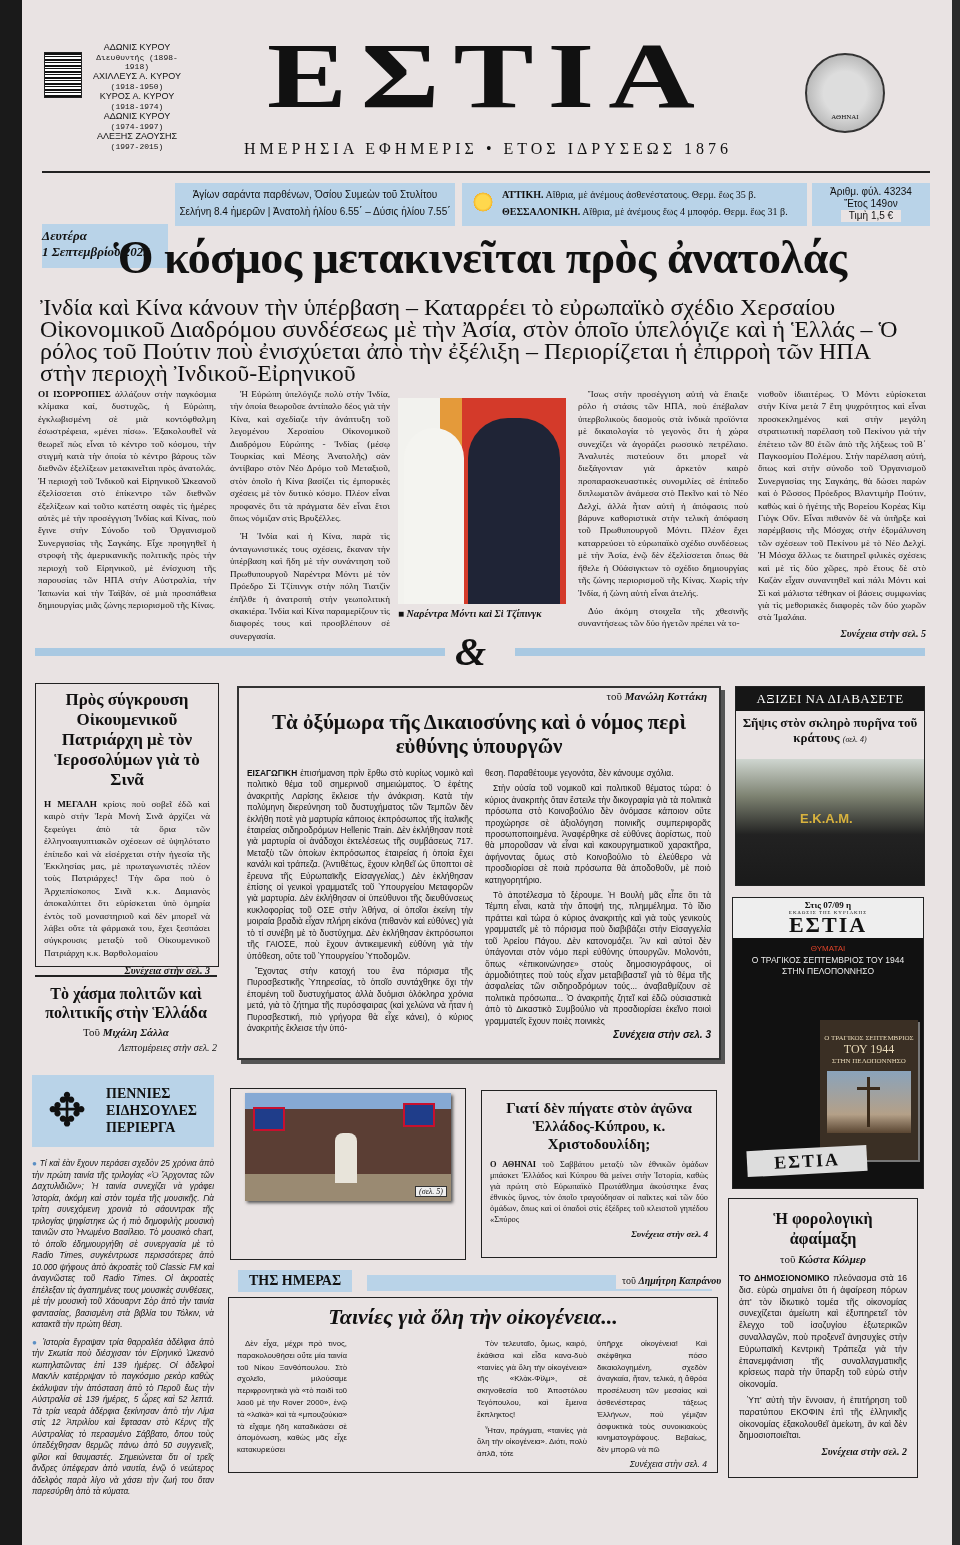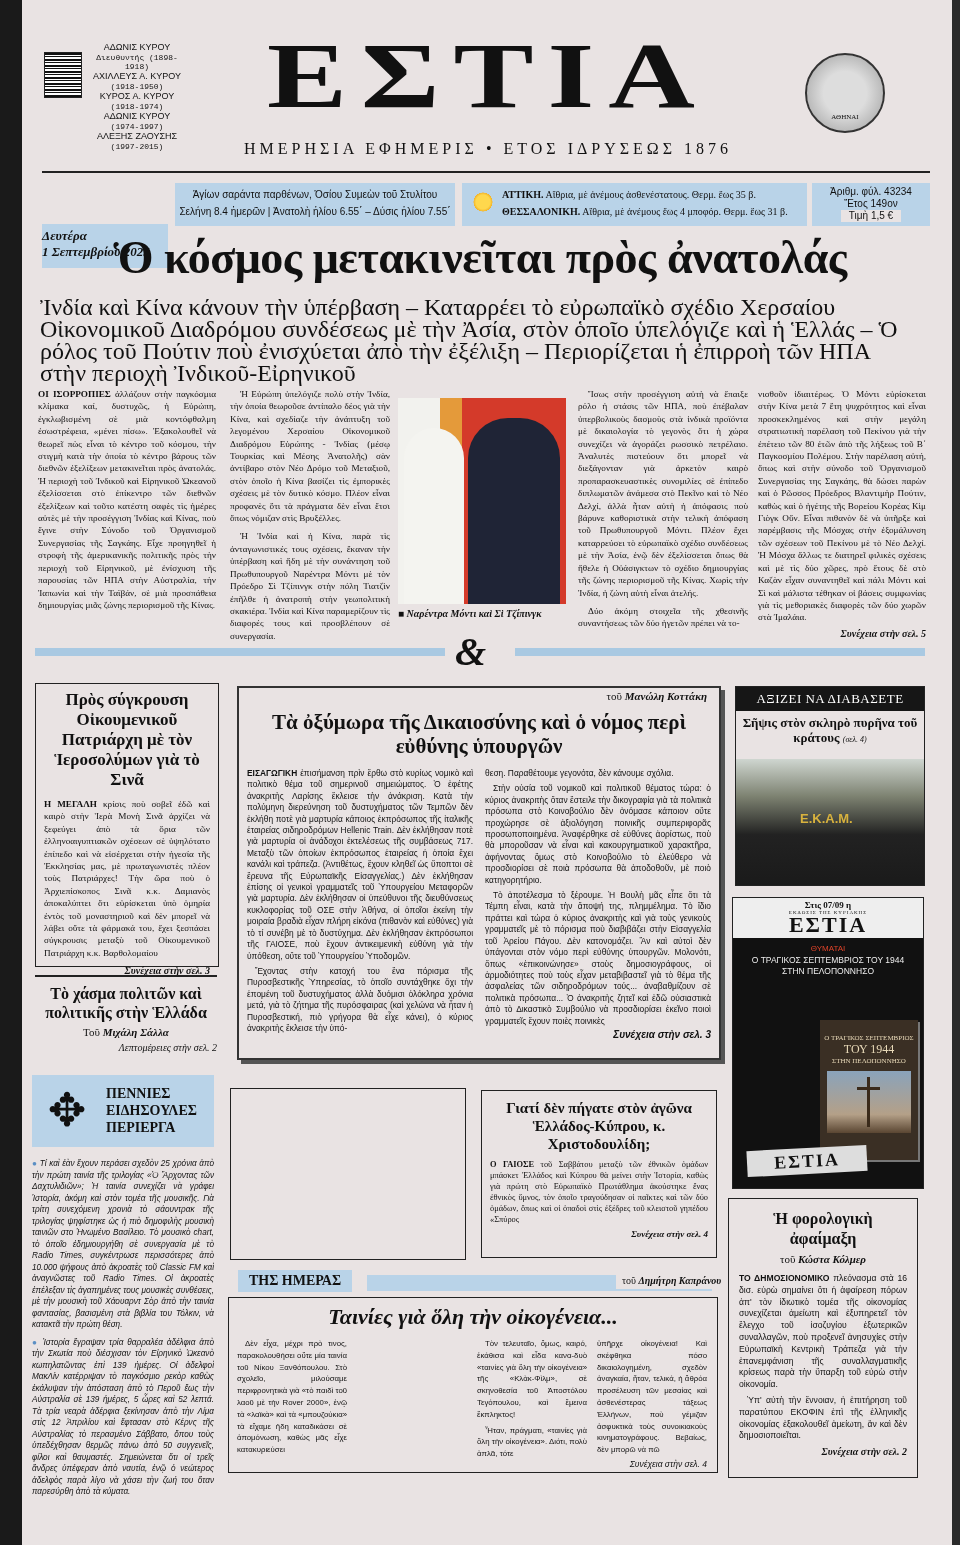--- a/index.html
+++ b/index.html
@@ -173,25 +173,31 @@
 <div class="abs bluehdr" style="left:32px;top:1075px;width:182px;height:72px;">
   <div style="position:absolute;left:6px;top:10px;width:58px;height:52px;font-size:46px;line-height:52px;text-align:center;">✥</div>
   <div style="position:absolute;left:74px;top:10px;width:104px;font-weight:bold;font-size:14px;line-height:17px;">ΠΕΝΝΙΕΣ ΕΙΔΗΣΟΥΛΕΣ ΠΕΡΙΕΡΓΑ</div>
 </div>
 <div class="col body" style="left:32px;top:1158px;width:182px;font-style:italic;font-family:'Liberation Sans',sans-serif;font-size:8.2px;line-height:11.5px;">
   <p style="margin:0 0 6px;"><span style="color:#5b8fc4;">●</span> <span>Τί καὶ ἐὰν ἔχουν περάσει σχεδὸν 25 χρόνια ἀπὸ τὴν πρώτη ταινία τῆς τριλογίας «Ὁ Ἄρχοντας τῶν Δαχτυλιδιῶν»; Ἡ ταινία συνεχίζει νὰ γράφει Ἱστορία, ἀκόμη καὶ στὸν τομέα τῆς μουσικῆς. Γιὰ τρίτη συνεχόμενη χρονιὰ τὸ σάουντρακ τῆς τριλογίας ψηφίστηκε ὡς ἡ πιὸ δημοφιλὴς μουσικὴ ταινιῶν στο Ἡνωμένο Βασίλειο. Τὸ μουσικὸ chart, τὸ ὁποῖο ἐδημιουργήθη σὲ συνεργασία μὲ τὸ Radio Times, συγκέντρωσε περισσότερες ἀπὸ 10.000 ψήφους ἀπὸ ἀκροατὲς τοῦ Classic FM καὶ ἀναγνῶστες τοῦ Radio Times. Οἱ ἀκροατὲς ἐπέλεξαν τὶς ἀγαπημένες τους μουσικὲς συνθέσεις, μὲ τὴν μουσικὴ τοῦ Χάουαρντ Σὸρ ἀπὸ τὴν ταινία φαντασίας, βασισμένη στὰ βιβλία του Τόλκιν, νὰ κατακτᾶ τὴν πρώτη θέση.</span></p>
   <p style="margin:0;"><span style="color:#5b8fc4;">●</span> <span>Ἱστορία ἔγραψαν τρία θαρραλέα ἀδέλφια ἀπὸ τὴν Σκωτία ποὺ διέσχισαν τὸν Εἰρηνικὸ Ὠκεανὸ κωπηλατῶντας ἐπὶ 139 ἡμέρες. Οἱ ἀδελφοὶ ΜακΛίν κατέρριψαν τὸ παγκόσμιο ρεκὸρ καθὼς ἐκάλυψαν τὴν ἀπόσταση ἀπὸ τὸ Περοῦ ἕως τὴν Αὐστραλία σὲ 139 ἡμέρες, 5 ὧρες καὶ 52 λεπτά. Τὰ τρία νεαρὰ ἀδέρφια ξεκίνησαν ἀπὸ τὴν Λίμα στὶς 12 Ἀπριλίου καὶ ἔφτασαν στὸ Κέρνς τῆς Αὐστραλίας τὸ περασμένο Σάββατο, ὅπου τοὺς ὑπεδέχθησαν θερμῶς πάνω ἀπὸ 50 συγγενεῖς, φίλοι καὶ θαυμαστές. Σημειώνεται ὅτι οἱ τρεῖς ἄνδρες ὑπέφεραν ἀπὸ ναυτία, ἐνῷ ὁ νεώτερος ἀδελφὸς παρὰ λίγο νὰ χάσει τὴν ζωή του ὅταν παρεσύρθη ἀπὸ τὰ κύματα.</span></p>
 </div>
 
 <div class="box" style="left:230px;top:1088px;width:234px;height:170px;">
+  <div style="margin:4px 14px;height:108px;background:linear-gradient(180deg,#86a9d4 0 15%,#5b3e34 15% 75%,#9a8a72 75% 100%);position:relative;box-shadow:2px 2px 3px #555;">
+    <div style="position:absolute;left:8px;top:14px;width:28px;height:20px;background:linear-gradient(#1f3d8a,#1f3d8a);border:2px solid #c8102e;"></div>
+    <div style="position:absolute;right:16px;top:10px;width:28px;height:20px;background:#1f3d8a;border:2px solid #c8102e;"></div>
+    <div style="position:absolute;left:90px;top:40px;width:22px;height:50px;background:#e8e4da;border-radius:8px 8px 0 0;"></div>
+    <div style="position:absolute;right:4px;bottom:4px;background:#eee;border:1px solid #333;font-size:8px;font-style:italic;padding:0 3px;">(σελ. 5)</div>
+  </div>
 </div>
 
 <div class="box" style="left:481px;top:1090px;width:234px;height:166px;">
   <div class="boxtitle" style="font-size:15px;line-height:18px;margin:8px 8px 6px;">Γιατί δὲν πήγατε στὸν ἀγῶνα Ἑλλάδος-Κύπρου, κ. Χριστοδουλίδη;</div>
-  <div class="body" style="margin:0 8px;font-size:8.4px;line-height:11px;"><b>Ο ΓΑΙΟΣΕ</b> <span>τοῦ Σαββάτου μεταξὺ τῶν ἐθνικῶν ὁμάδων μπάσκετ Ἑλλάδος καὶ Κύπρου θὰ μείνει στὴν Ἱστορία, καθὼς γιὰ πρώτη στὸ Εὐρωπαϊκὸ Πρωτάθλημα ἀκούστηκε ἕνας ἐθνικὸς ὕμνος, τὸν ὁποῖο τραγούδησαν οἱ παῖκτες καὶ τῶν δύο ὁμάδων, ὅπως καὶ οἱ ὀπαδοὶ στὶς ἐξέδρες τοῦ κλειστοῦ γηπέδου «Σπύρος</span></div>
+  <div class="body" style="margin:0 8px;font-size:8.4px;line-height:11px;"><b>Ο ΑΘΗΝΑΙ</b> <span>τοῦ Σαββάτου μεταξὺ τῶν ἐθνικῶν ὁμάδων μπάσκετ Ἑλλάδος καὶ Κύπρου θὰ μείνει στὴν Ἱστορία, καθὼς γιὰ πρώτη στὸ Εὐρωπαϊκὸ Πρωτάθλημα ἀκούστηκε ἕνας ἐθνικὸς ὕμνος, τὸν ὁποῖο τραγούδησαν οἱ παῖκτες καὶ τῶν δύο ὁμάδων, ὅπως καὶ οἱ ὀπαδοὶ στὶς ἐξέδρες τοῦ κλειστοῦ γηπέδου «Σπύρος</span></div>
   <div class="cont" style="margin:4px 8px;font-size:9px;">Συνέχεια στὴν σελ. 4</div>
 </div>
 
 <div class="abs bluehdr" style="left:238px;top:1270px;width:114px;height:22px;font-weight:bold;font-size:14px;line-height:22px;text-align:center;">ΤΗΣ ΗΜΕΡΑΣ</div>
 <div class="abs bluehdr" style="left:367px;top:1275px;width:345px;height:16px;"></div>
 <div class="abs" style="left:568px;top:1272px;background:#e9e3e3;padding:3px 6px;font-size:10px;margin-left:48px;"><span>τοῦ</span> <i><b>Δημήτρη Καπράνου</b></i></div>
 <div class="box" style="left:228px;top:1297px;width:488px;height:174px;">
   <div class="boxtitle" style="font-style:italic;font-size:22px;line-height:30px;margin-top:4px;">Ταινίες γιὰ ὅλη τὴν οἰκογένεια...</div>
   <div class="col body" style="left:8px;top:40px;width:110px;font-family:'Liberation Sans',sans-serif;font-size:7.8px;line-height:11.8px;text-indent:8px;">Δὲν εἶχα, μέχρι πρὸ τινος, παρακολουθήσει οὔτε μία ταινία τοῦ Νίκου Ξανθόπουλου. Στὸ σχολεῖο, μιλούσαμε περιφρονητικὰ γιὰ «τὸ παιδὶ τοῦ λαοῦ μὲ τὴν Rover 2000», ἐνῷ τὰ «λαϊκὰ» καὶ τὰ «μπουζούκια» τὰ εἴχαμε ἤδη καταδικάσει σὲ ἀπομόνωση, καθὼς μᾶς εἶχε κατακυριεύσει</div>
   <div class="col body" style="left:248px;top:40px;width:110px;font-family:'Liberation Sans',sans-serif;font-size:7.8px;line-height:11.8px;">

